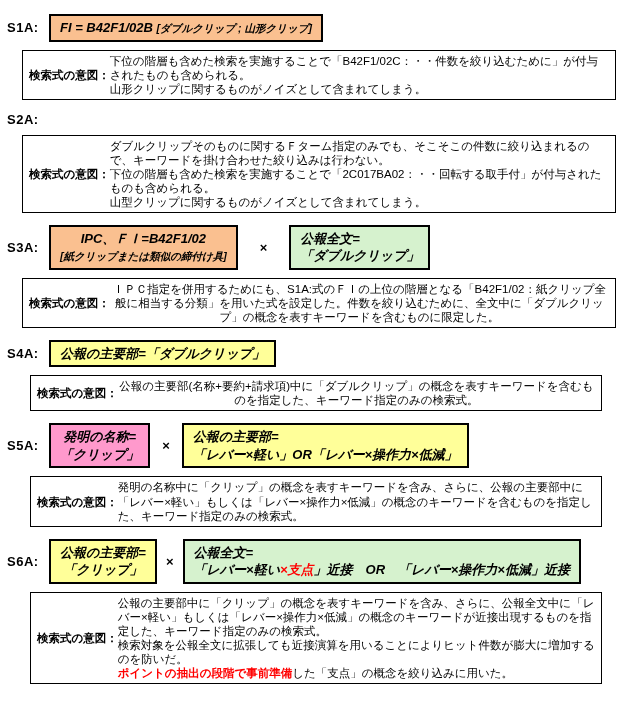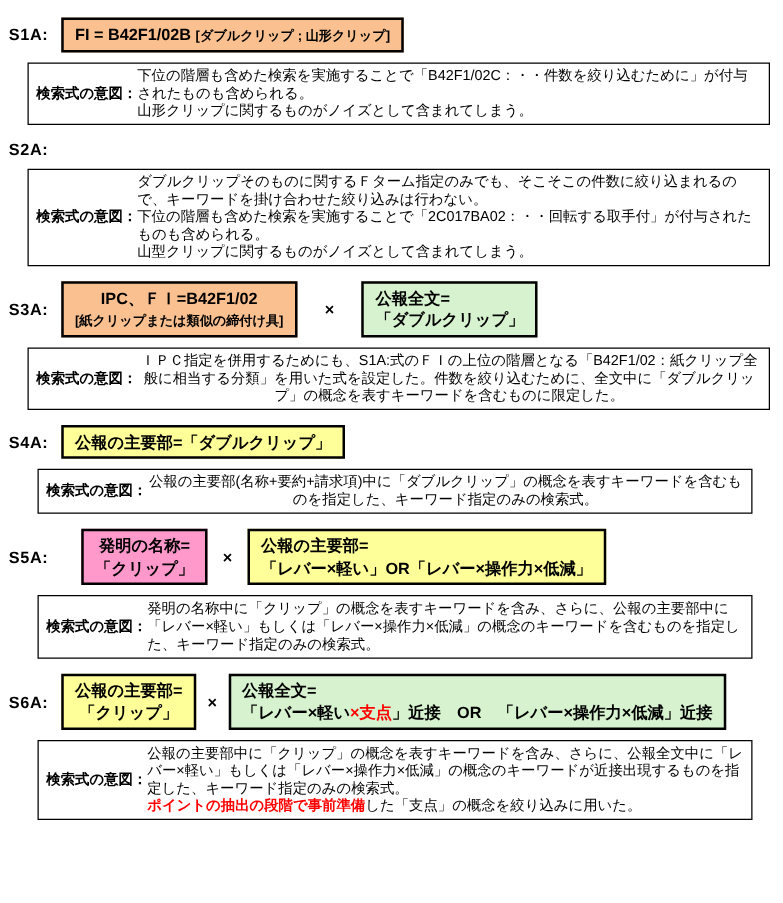--- a/index.html
+++ b/index.html
@@ -8,26 +8,26 @@
     font-family:"Liberation Sans","DejaVu Sans",sans-serif;
   }
   .page{box-sizing:border-box;width:626px;height:722px;padding:14px 8px 0 7px;}
   .sec{margin-bottom:12px;}
   .row{display:flex;align-items:center;margin-bottom:8px;}
   .slabel{font-weight:bold;font-size:13px;width:42px;flex-shrink:0;letter-spacing:.5px;}
   .fbox{
     border:2px solid #000;padding:3px 9px;font-weight:bold;font-size:13px;
     line-height:1.35;background:#fff;white-space:pre;
   }
-  .fbox .bline{white-space:pre;}
+  .fbox .bline{white-space:pre;font-style:italic;}
   .fbox.center{text-align:center;}
   .fbox .sub{font-size:10.5px;}
   .c-orange{background:var(--c-orange,#FAC090);}
   .c-yellow{background:var(--c-yellow,#FFFF99);}
-  .c-pink{background:var(--c-pink,#FF99CC);margin-left:16px;}
+  .c-pink{background:var(--c-pink,#FF99CC);}
   .c-green{background:var(--c-green,#D6F2CE);}
   .op{font-weight:bold;font-size:13px;margin:0 12px;flex-shrink:0;}
   .op.wide{margin:0 22px;}
   .op.narrow{margin:0 9px;}
   .intent{
     box-sizing:border-box;border:1px solid #000;padding:3px 6px;
     font-size:11.5px;line-height:1.22;display:flex;background:#fff;align-items:center;
   }
   .intent .ilabel{font-weight:bold;flex-shrink:0;white-space:nowrap;}
   .intent .ibody{flex:1;}
@@ -113,18 +113,19 @@
         <div class="row">
           <div class="slabel">S6A:</div>
           <div class="fbox c-yellow center"><div class="bline"><span>公報の主要部=</span></div><div class="bline"><span>「クリップ」</span></div></div>
           <span class="op narrow">×</span>
           <div class="fbox c-green"><div class="bline"><span>公報全文=</span></div><div class="bline"><span>「レバー×軽い</span><span class=" red">×支点</span><span>」近接　OR　「レバー×操作力×低減」近接</span></div></div>
         </div>
         <div class="intent indent2">
           <span class="ilabel">検索式の意図：</span>
           <div class="ibody">
             <p><span>公報の主要部中に「クリップ」の概念を表すキーワードを含み、さらに、公報全文中に「レバー×軽い」もしくは「レバー×操作力×低減」の概念のキーワードが近接出現するものを指定した、キーワード指定のみの検索式。</span></p>
+            <p><span>検索対象を公報全文に拡張しても近接演算を用いることによりヒット件数が膨大に増加するのを防いだ。</span></p>
             <p><span class="red rbold">ポイントの抽出の段階で事前準備</span><span>した「支点」の概念を絞り込みに用いた。</span></p>
           </div>
         </div>
       </div>
     </div>
 </div>
 
 </body></html>

